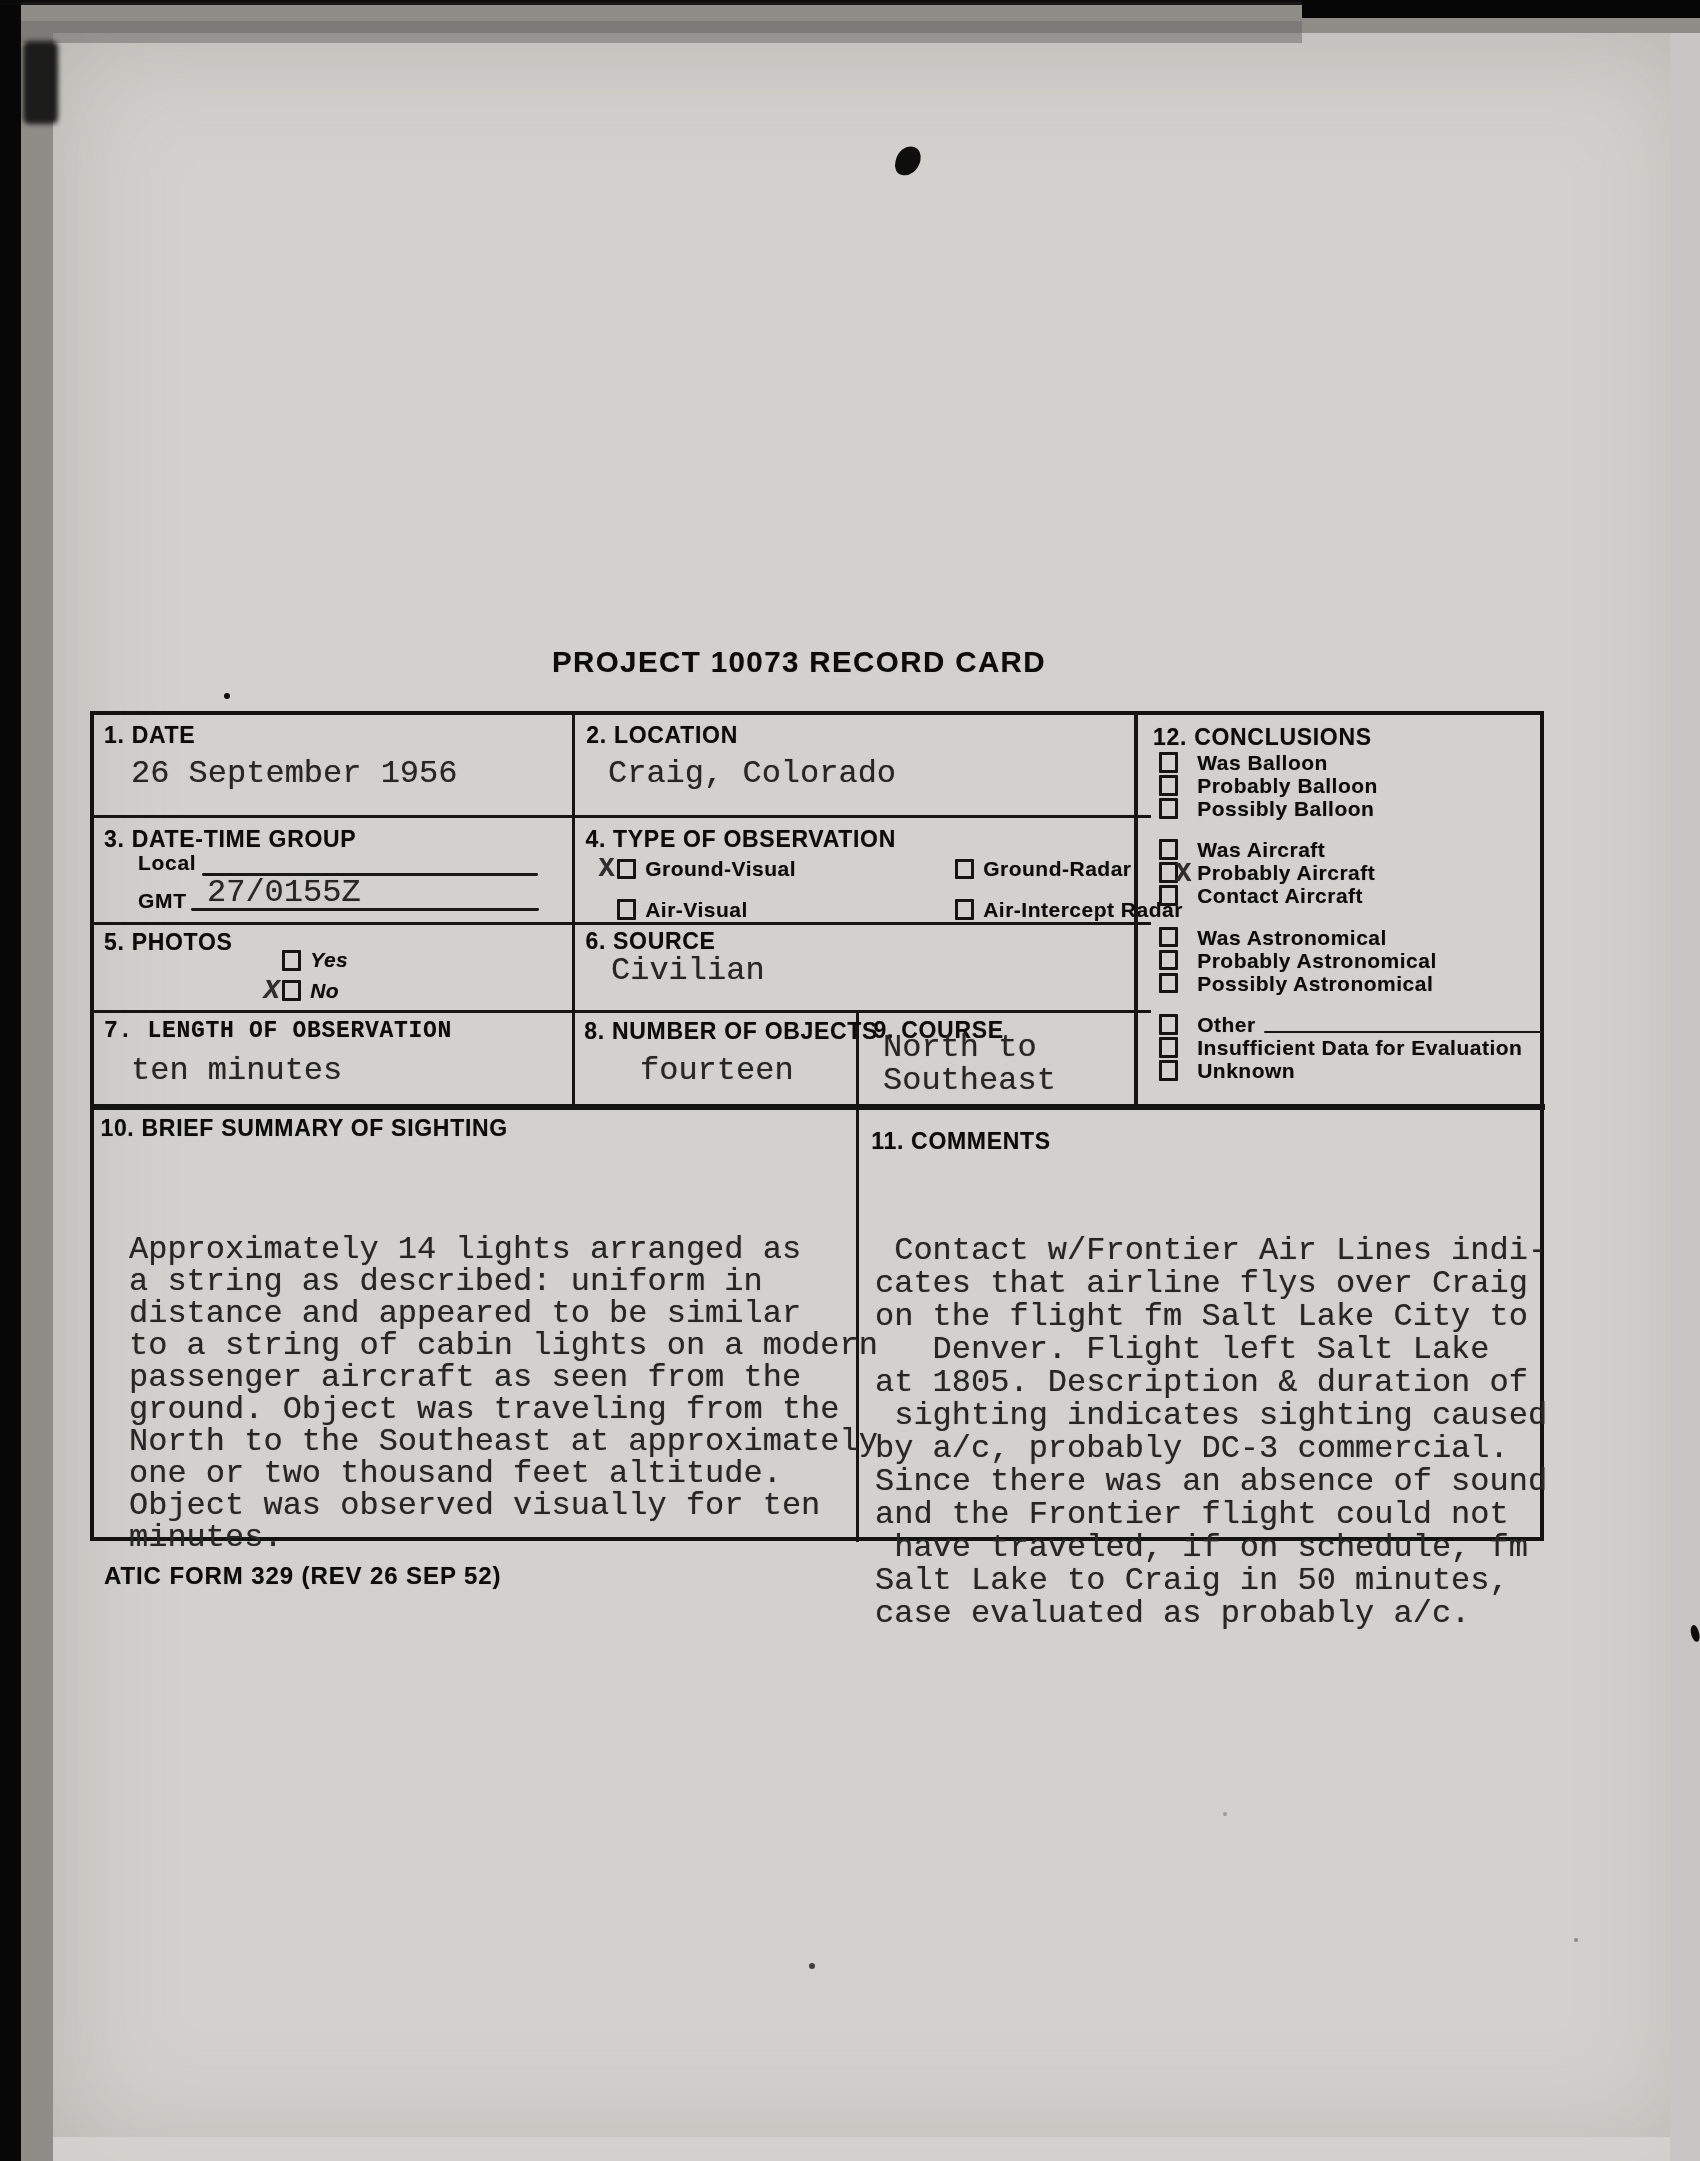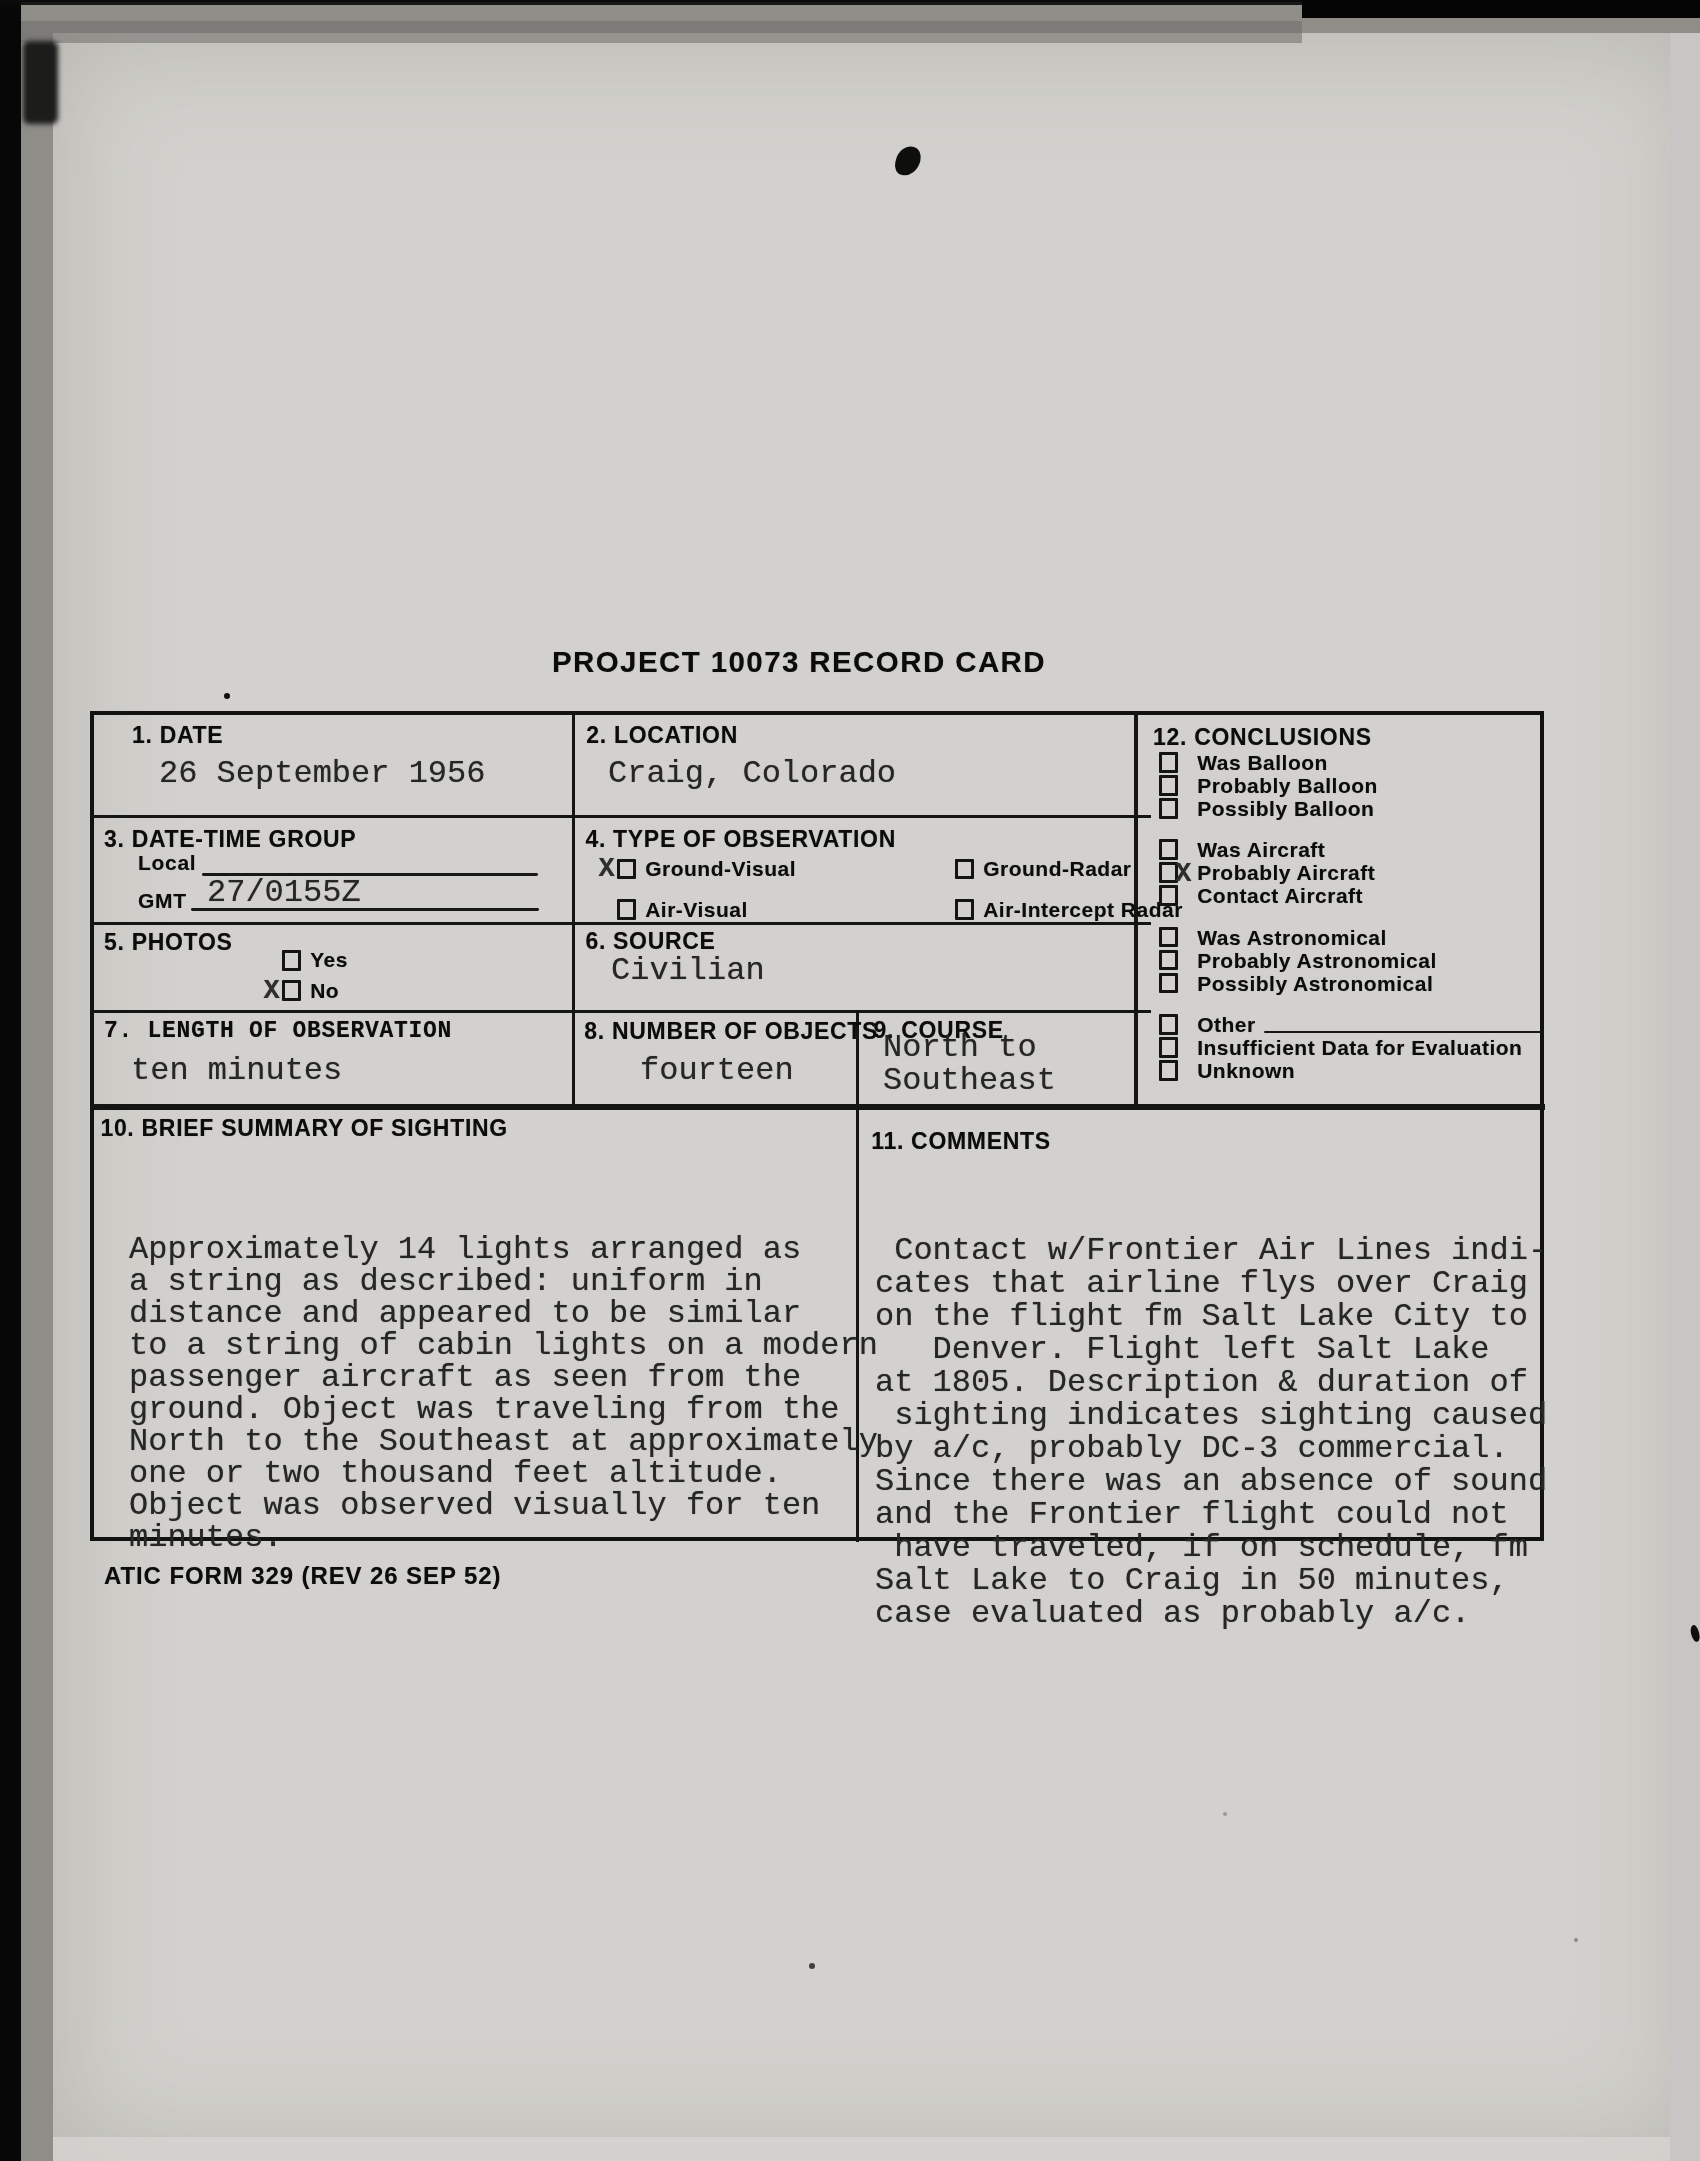--- a/index.html
+++ b/index.html
@@ -67,21 +67,21 @@
 
   
   .obs-grid{position:absolute;left:35px;top:32px;width:516px;display:grid;
             grid-template-columns:338px auto;row-gap:16.6px;}
   .opt{position:relative;height:24px;display:flex;align-items:center;}
   .opt .cbox{margin-right:9.2px;}
   .opt-label{font-size:21px;font-weight:bold;letter-spacing:0.5px;white-space:nowrap;}
   .opt .x-before{position:absolute;left:-18.4px;top:-2.8px;}
 
   
-  .photo-list{position:absolute;left:184px;top:18.4px;}
+  .photo-list{position:absolute;left:184px;top:18.4px;font-style:italic;}
   .photo-list .opt{margin-bottom:6.4px;}
 
   
   .c-list{position:absolute;left:9.2px;top:31px;width:396px;}
   .c-item{position:relative;height:23px;}
   .c-item.gap{margin-top:18.4px;}
   .c-item .cbox{position:absolute;left:5.5px;top:0.9px;}
   .c-item .c-x{position:absolute;left:22px;top:-2.8px;}
   .c-label{position:absolute;left:44px;top:0;line-height:23px;font-size:21px;font-weight:bold;
            letter-spacing:0.5px;white-space:nowrap;}
@@ -119,21 +119,21 @@
 
 <div class="abs tbl-frame"></div>
 <div class="abs hline h-y1"></div>
 <div class="abs hline h-y2"></div>
 <div class="abs hline h-y3"></div>
 <div class="abs hline h-y4"></div>
 <div class="abs vline v-a"></div>
 <div class="abs vline v-b"></div>
 <div class="abs vline v-c"></div>
 
-<div class="cell" style="left:94px;top:716px;width:474px;height:97px;margin-left:28px;">
+<div class="cell" style="left:94px;top:716px;width:474px;height:97px;">
   <div class="flabel ptxt" style="left:10px;top:5.5px;">1. DATE</div>
   <div class="ttxt" style="left:37px;top:42px;">26 September 1956</div>
 </div>
 
 <div class="cell" style="left:578px;top:716px;width:553px;height:97px;">
   <div class="flabel ptxt" style="left:8.3px;top:5.5px;">2. LOCATION</div>
   <div class="ttxt" style="left:30px;top:42px;">Craig, Colorado</div>
 </div>
 
 <div class="cell" style="left:94px;top:821px;width:474px;height:99px;">

